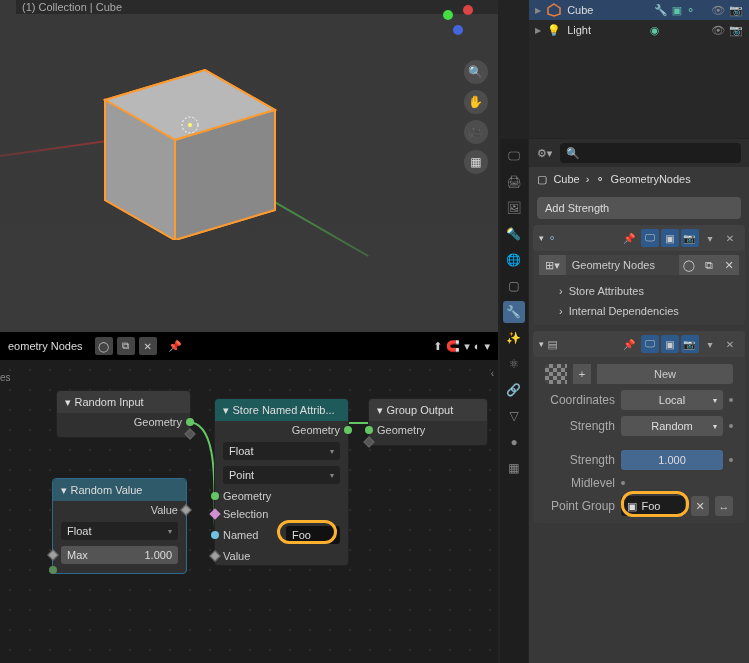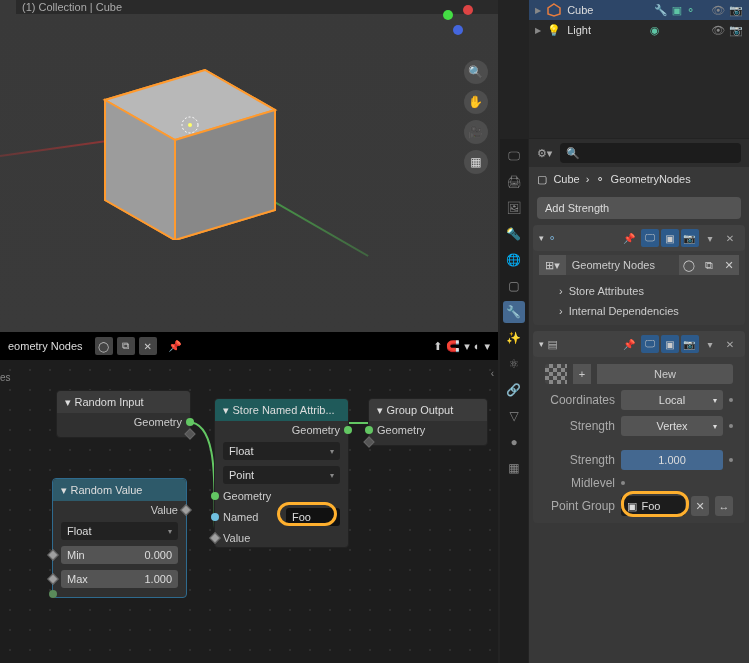--- a/index.html
+++ b/index.html
@@ -244,21 +244,21 @@
         <div class="prop-label">Coordinates</div>
         <div class="prop-field">
             <span>Local</span>
             <span style="position:absolute;right:6px;font-size:8px">▾</span>
           </div>
         <span class="dot"></span>
       </div>
       <div class="prop-row">
         <div class="prop-label">Strength</div>
         <div class="prop-field">
-            <span>Vertex</span>
+            <span>Random</span>
             <span style="position:absolute;right:6px;font-size:8px">▾</span>
           </div>
         <span class="dot"></span>
       </div>
       <div style="height:8px"></div>
       <div class="prop-row">
         <div class="prop-label">Strength</div>
         <div class="prop-field num">1.000</div>
         <span class="dot"></span>
       </div>
@@ -332,27 +332,20 @@
     </div>
     <div class="node-row">
       <div class="node-select">
           <span>Float</span>
           <span class="chev">▾</span>
         </div>
     </div>
     <div class="node-row">
       <span class="socket in sock-val"></span>
       <div class="node-num">
-          <span>Min</span>
-          <span>0.000</span>
-        </div>
-    </div>
-    <div class="node-row">
-      <span class="socket in sock-val"></span>
-      <div class="node-num">
           <span>Max</span>
           <span>1.000</span>
         </div>
     </div>
     <div class="node-row">
       <span class="socket in sock-int"></span>
     </div>
   </div>
 
   <div class="node" style="left:214px;top:66px;width:135px">
@@ -372,20 +365,24 @@
     </div>
     <div class="node-row">
       <div class="node-select">
           <span>Point</span>
           <span class="chev">▾</span>
         </div>
     </div>
     <div class="node-row">
       <span class="socket in sock-geo"></span>
       <span>Geometry</span>
+    </div>
+    <div class="node-row">
+      <span class="socket in sock-bool" style="transform:rotate(45deg);border-radius:0"></span>
+      <span>Selection</span>
     </div>
     <div class="node-row" style="position:relative">
       <span class="socket in sock-str"></span>
       <span class="node-lbl">Named</span>
       <div class="node-text" style="flex:0 0 54px">
           <span>Foo</span>
         </div>
       <div class="highlight-ring" style="left:62px;top:-3px;width:60px;height:24px"></div>
     </div>
     <div class="node-row">

